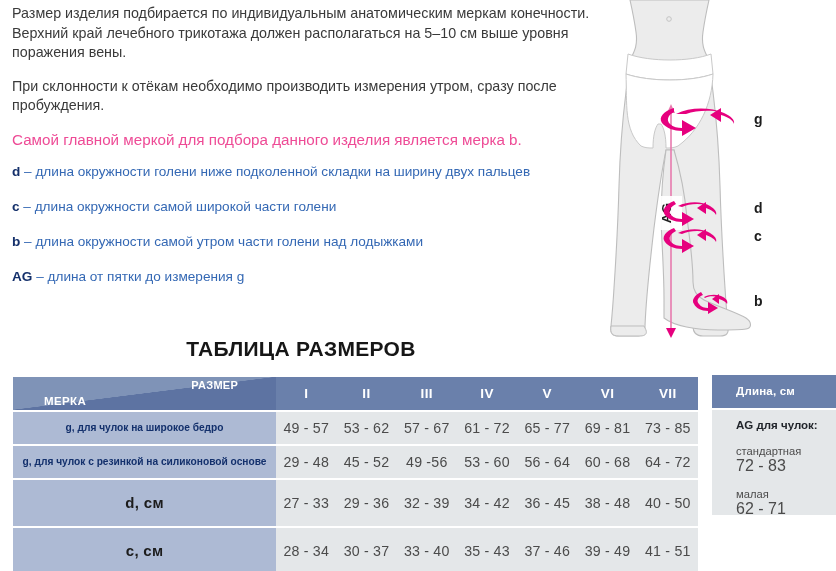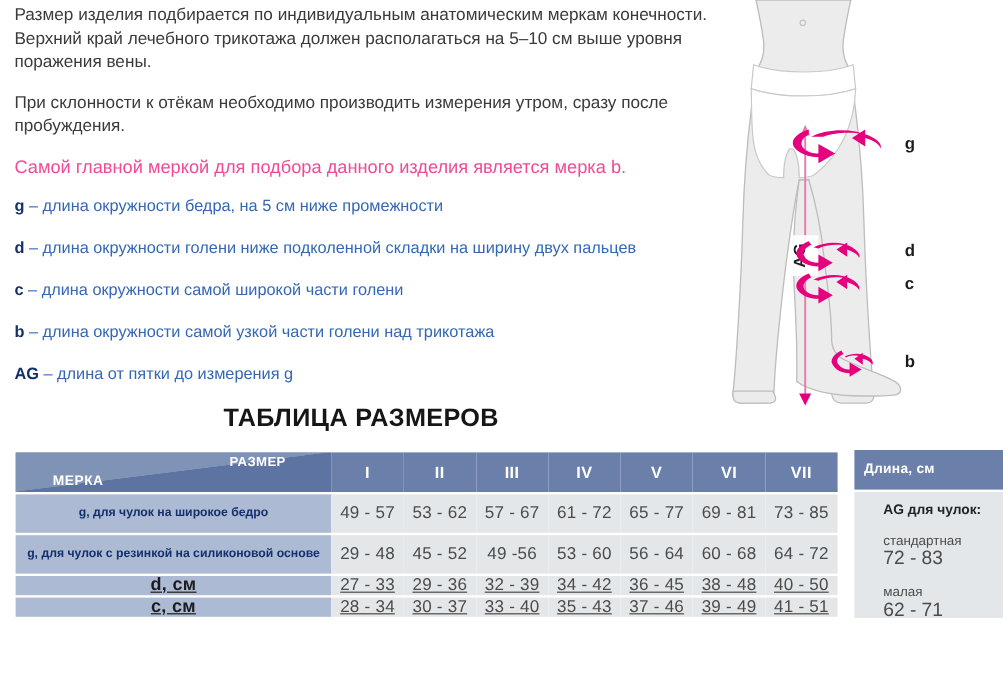--- a/index.html
+++ b/index.html
@@ -161,37 +161,37 @@
 
   .val-cell {
     background: #e4e7e9;
     color: #4b4b4b;
     text-align: center;
     vertical-align: middle;
     font-size: 14.2px;
     letter-spacing: 0.2px;
   }
   tr.r-tall .row-label, tr.r-tall .val-cell { height: 32px; }
-  tr.r-short .row-label, tr.r-short .val-cell { height: 16px; text-decoration: underline; }
+  tr.r-short .row-label, tr.r-short .val-cell { height: 46px; }
 
   
   .side-panel {
     position: absolute;
     left: 699px;
     top: 0;
     width: 124px;
   }
   .side-head {
     background: #6a80ab;
     color: #ffffff;
     font-size: 11.5px;
     font-weight: bold;
     height: 33px;
     line-height: 33px;
-    padding-left: 8px;
+    padding-left: 24px;
     box-sizing: border-box;
     letter-spacing: 0.2px;
   }
   .side-body {
     background: #e4e7e9;
     margin-top: 2px;
     height: 105px;
     box-sizing: border-box;
     padding: 9px 8px 0 24px;
   }
@@ -220,38 +220,33 @@
 <body>
 
 <div class="intro-wrap">
   <p class="intro-para">Размер изделия подбирается по индивидуальным анатомическим меркам конечности. Верхний край лечебного трикотажа должен располагаться на 5–10 см выше уровня поражения вены.</p>
   <p class="intro-para">При склонности к отёкам необходимо производить измерения утром, сразу после пробуждения.</p>
   <p class="highlight-line">Самой главной меркой для подбора данного изделия является мерка b.</p>
 </div>
 
 <div class="defs">
   <div class="def-row">
-    <span class="key">g</span>
-    <span class="dash">–</span>
-    <span class="desc">длина окружности бедра, на 5 см ниже промежности</span>
-  </div>
-  <div class="def-row">
     <span class="key">d</span>
     <span class="dash">–</span>
     <span class="desc">длина окружности голени ниже подколенной складки на ширину двух пальцев</span>
   </div>
   <div class="def-row">
     <span class="key">c</span>
     <span class="dash">–</span>
     <span class="desc">длина окружности самой широкой части голени</span>
   </div>
   <div class="def-row">
     <span class="key">b</span>
     <span class="dash">–</span>
-    <span class="desc">длина окружности самой узкой части голени над трикотажа</span>
+    <span class="desc">длина окружности самой утром части голени над лодыжками</span>
   </div>
   <div class="def-row">
     <span class="key">AG</span>
     <span class="dash">–</span>
     <span class="desc">длина от пятки до измерения g</span>
   </div>
 </div>
 
 <div class="figure">
   <svg width="236" height="345" viewBox="0 0 236 345">

